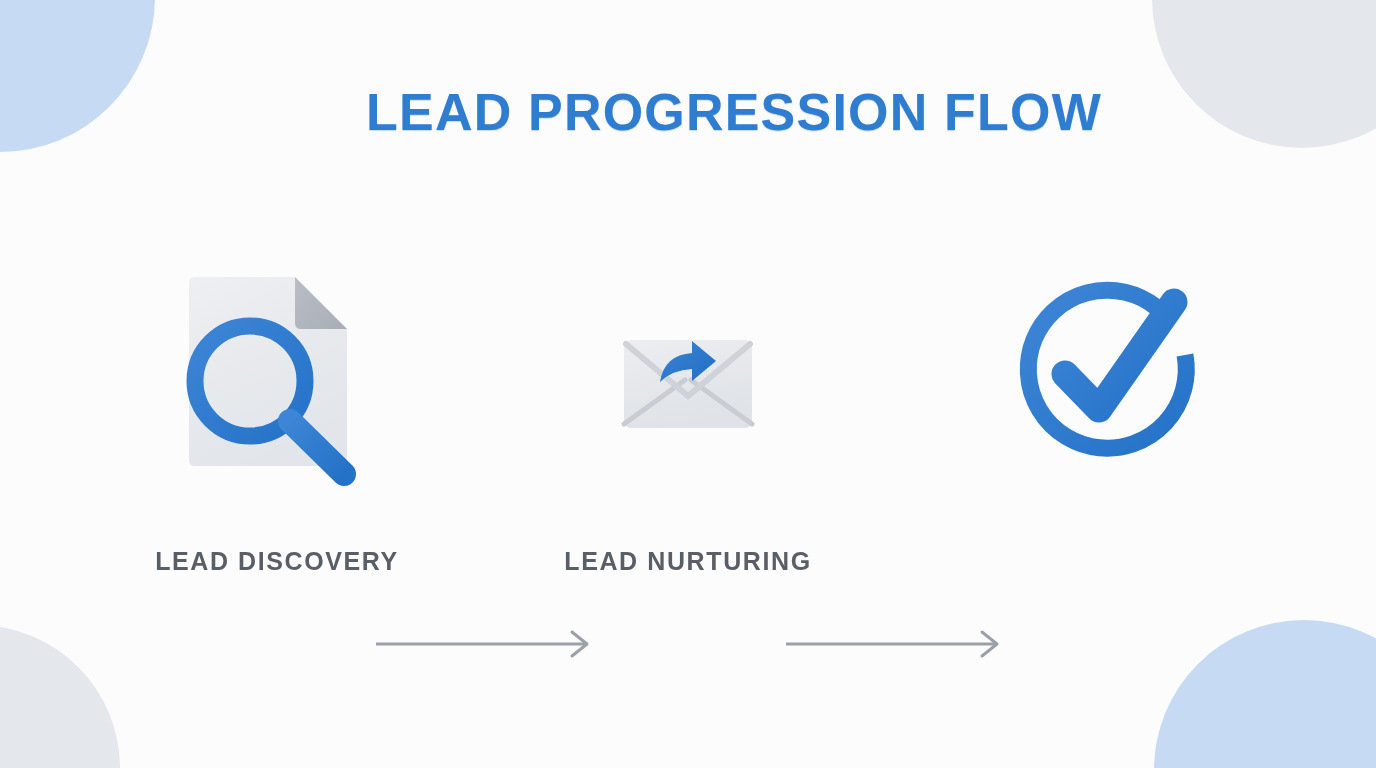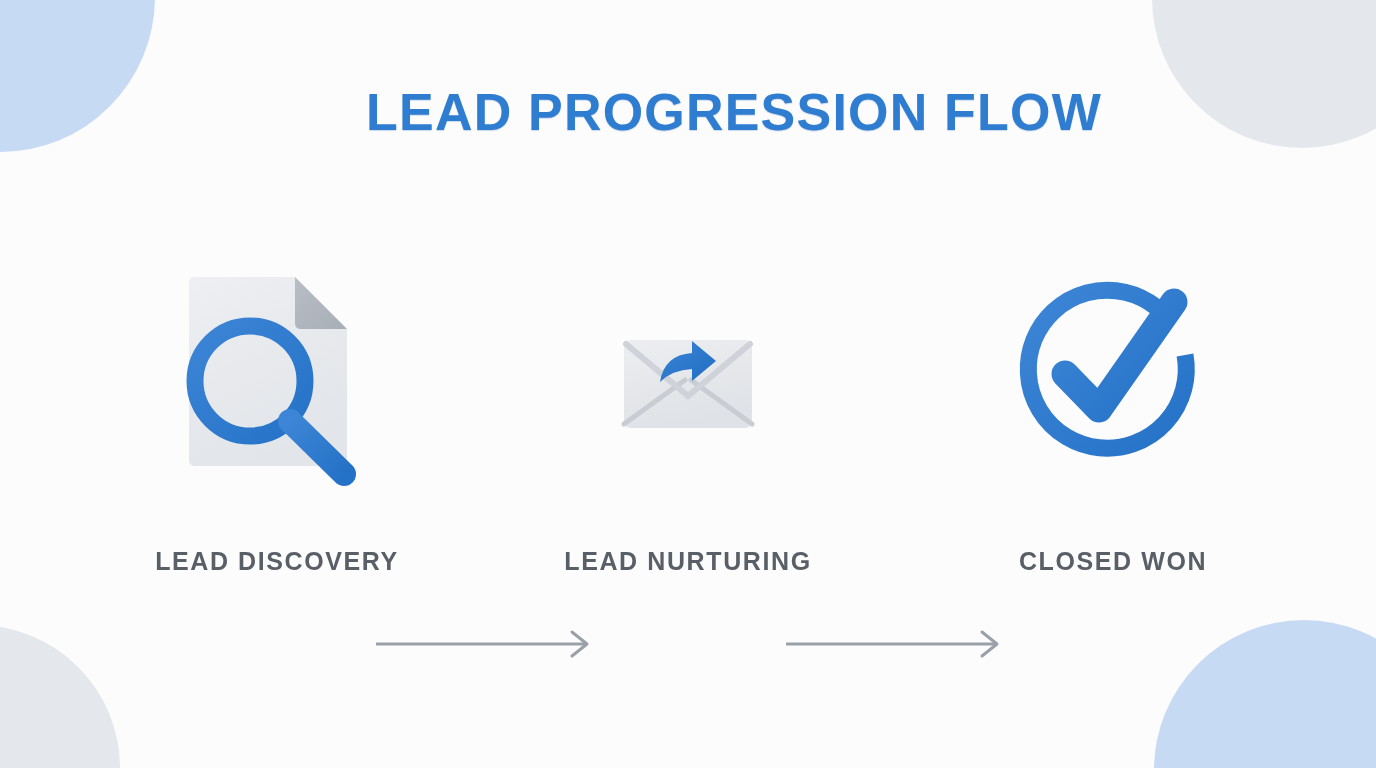--- a/index.html
+++ b/index.html
@@ -195,21 +195,20 @@
           <linearGradient id="checkGrad" x1="0" y1="0" x2="1" y2="1">
             <stop offset="0%" stop-color="#3d85d6"></stop>
             <stop offset="100%" stop-color="#2472c7"></stop>
           </linearGradient>
         </defs>
 
         <path d="M168,45 a79,79 0 1,0 29,48" fill="none" stroke="url(#checkGrad)" stroke-width="17" stroke-linecap="butt"></path>
 
         <path d="M77,112 L111,147 L186,40" fill="none" stroke="url(#checkGrad)" stroke-width="27" stroke-linecap="round" stroke-linejoin="round"></path>
       </svg>
-      <div class="stage-label label-3" style="left:0;">CLOSED WON</div>
     </div>
 
     <svg class="connector connector-1" viewBox="0 0 230 40">
       <line x1="4" y1="20" x2="214" y2="20" stroke="#9aa0a8" stroke-width="3"></line>
       <path d="M200,8 L215,20 L200,32" fill="none" stroke="#9aa0a8" stroke-width="3" stroke-linecap="round" stroke-linejoin="round"></path>
     </svg>
 
     <svg class="connector connector-2" viewBox="0 0 230 40">
       <line x1="4" y1="20" x2="214" y2="20" stroke="#9aa0a8" stroke-width="3"></line>
       <path d="M200,8 L215,20 L200,32" fill="none" stroke="#9aa0a8" stroke-width="3" stroke-linecap="round" stroke-linejoin="round"></path>

